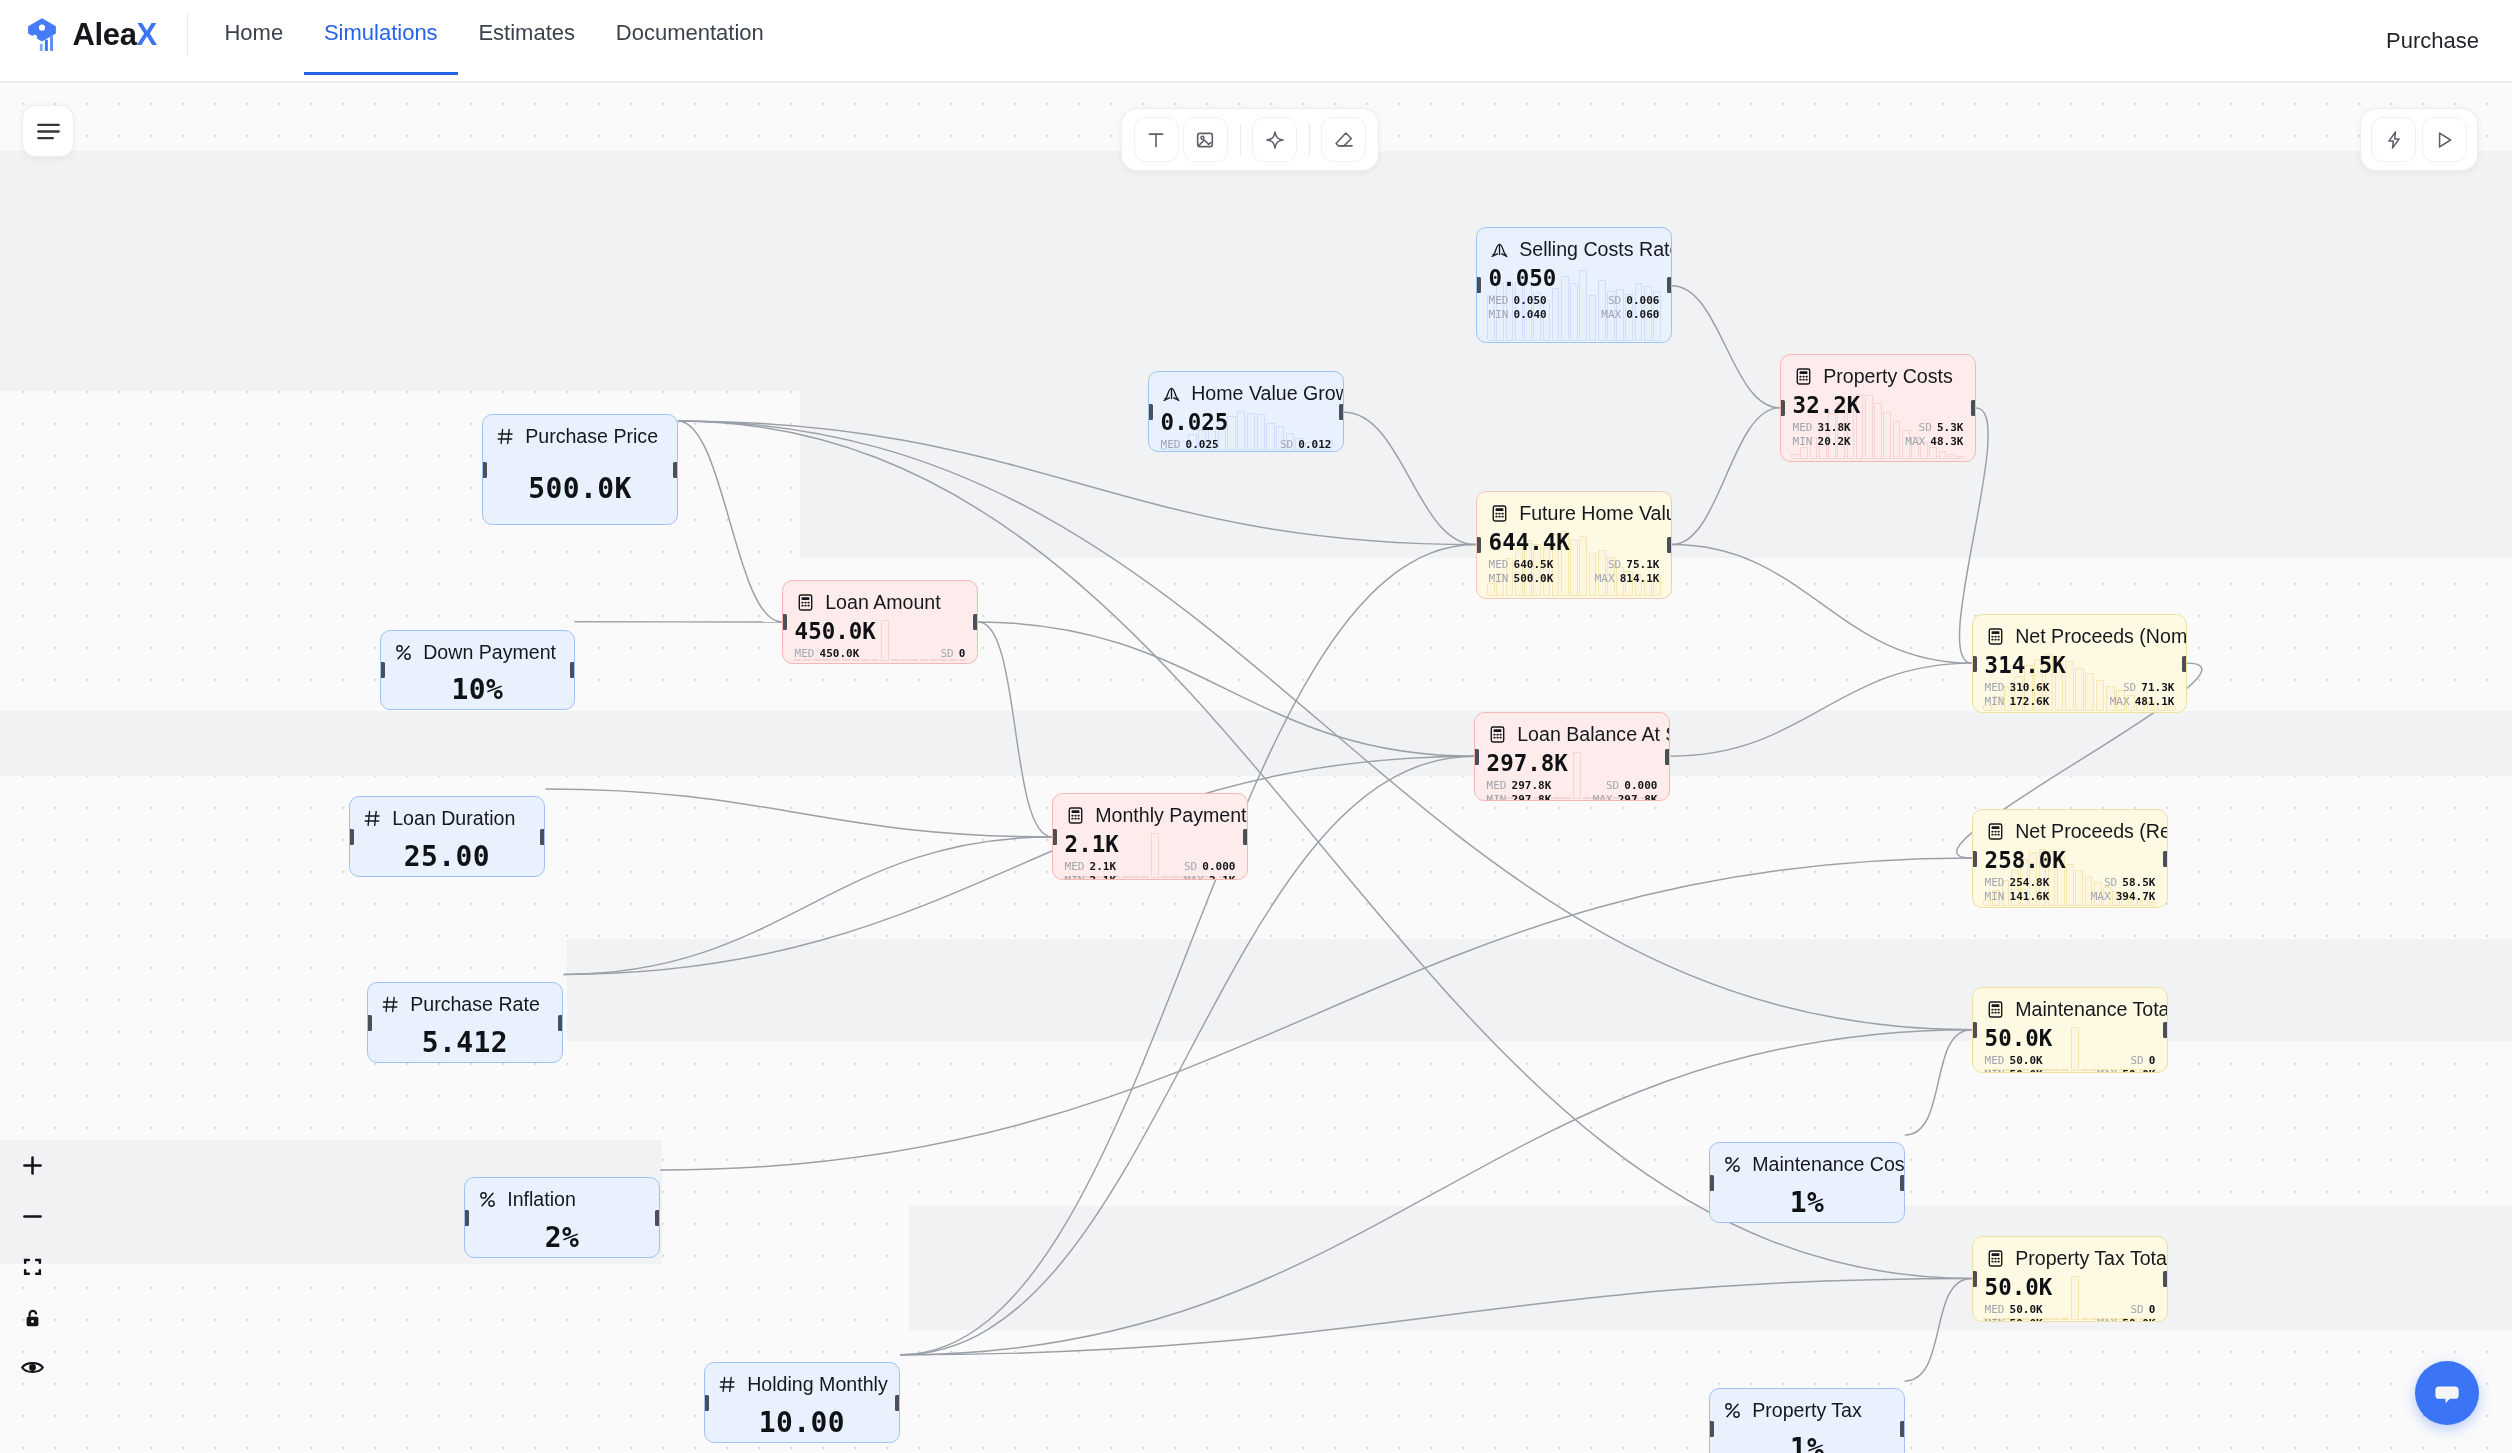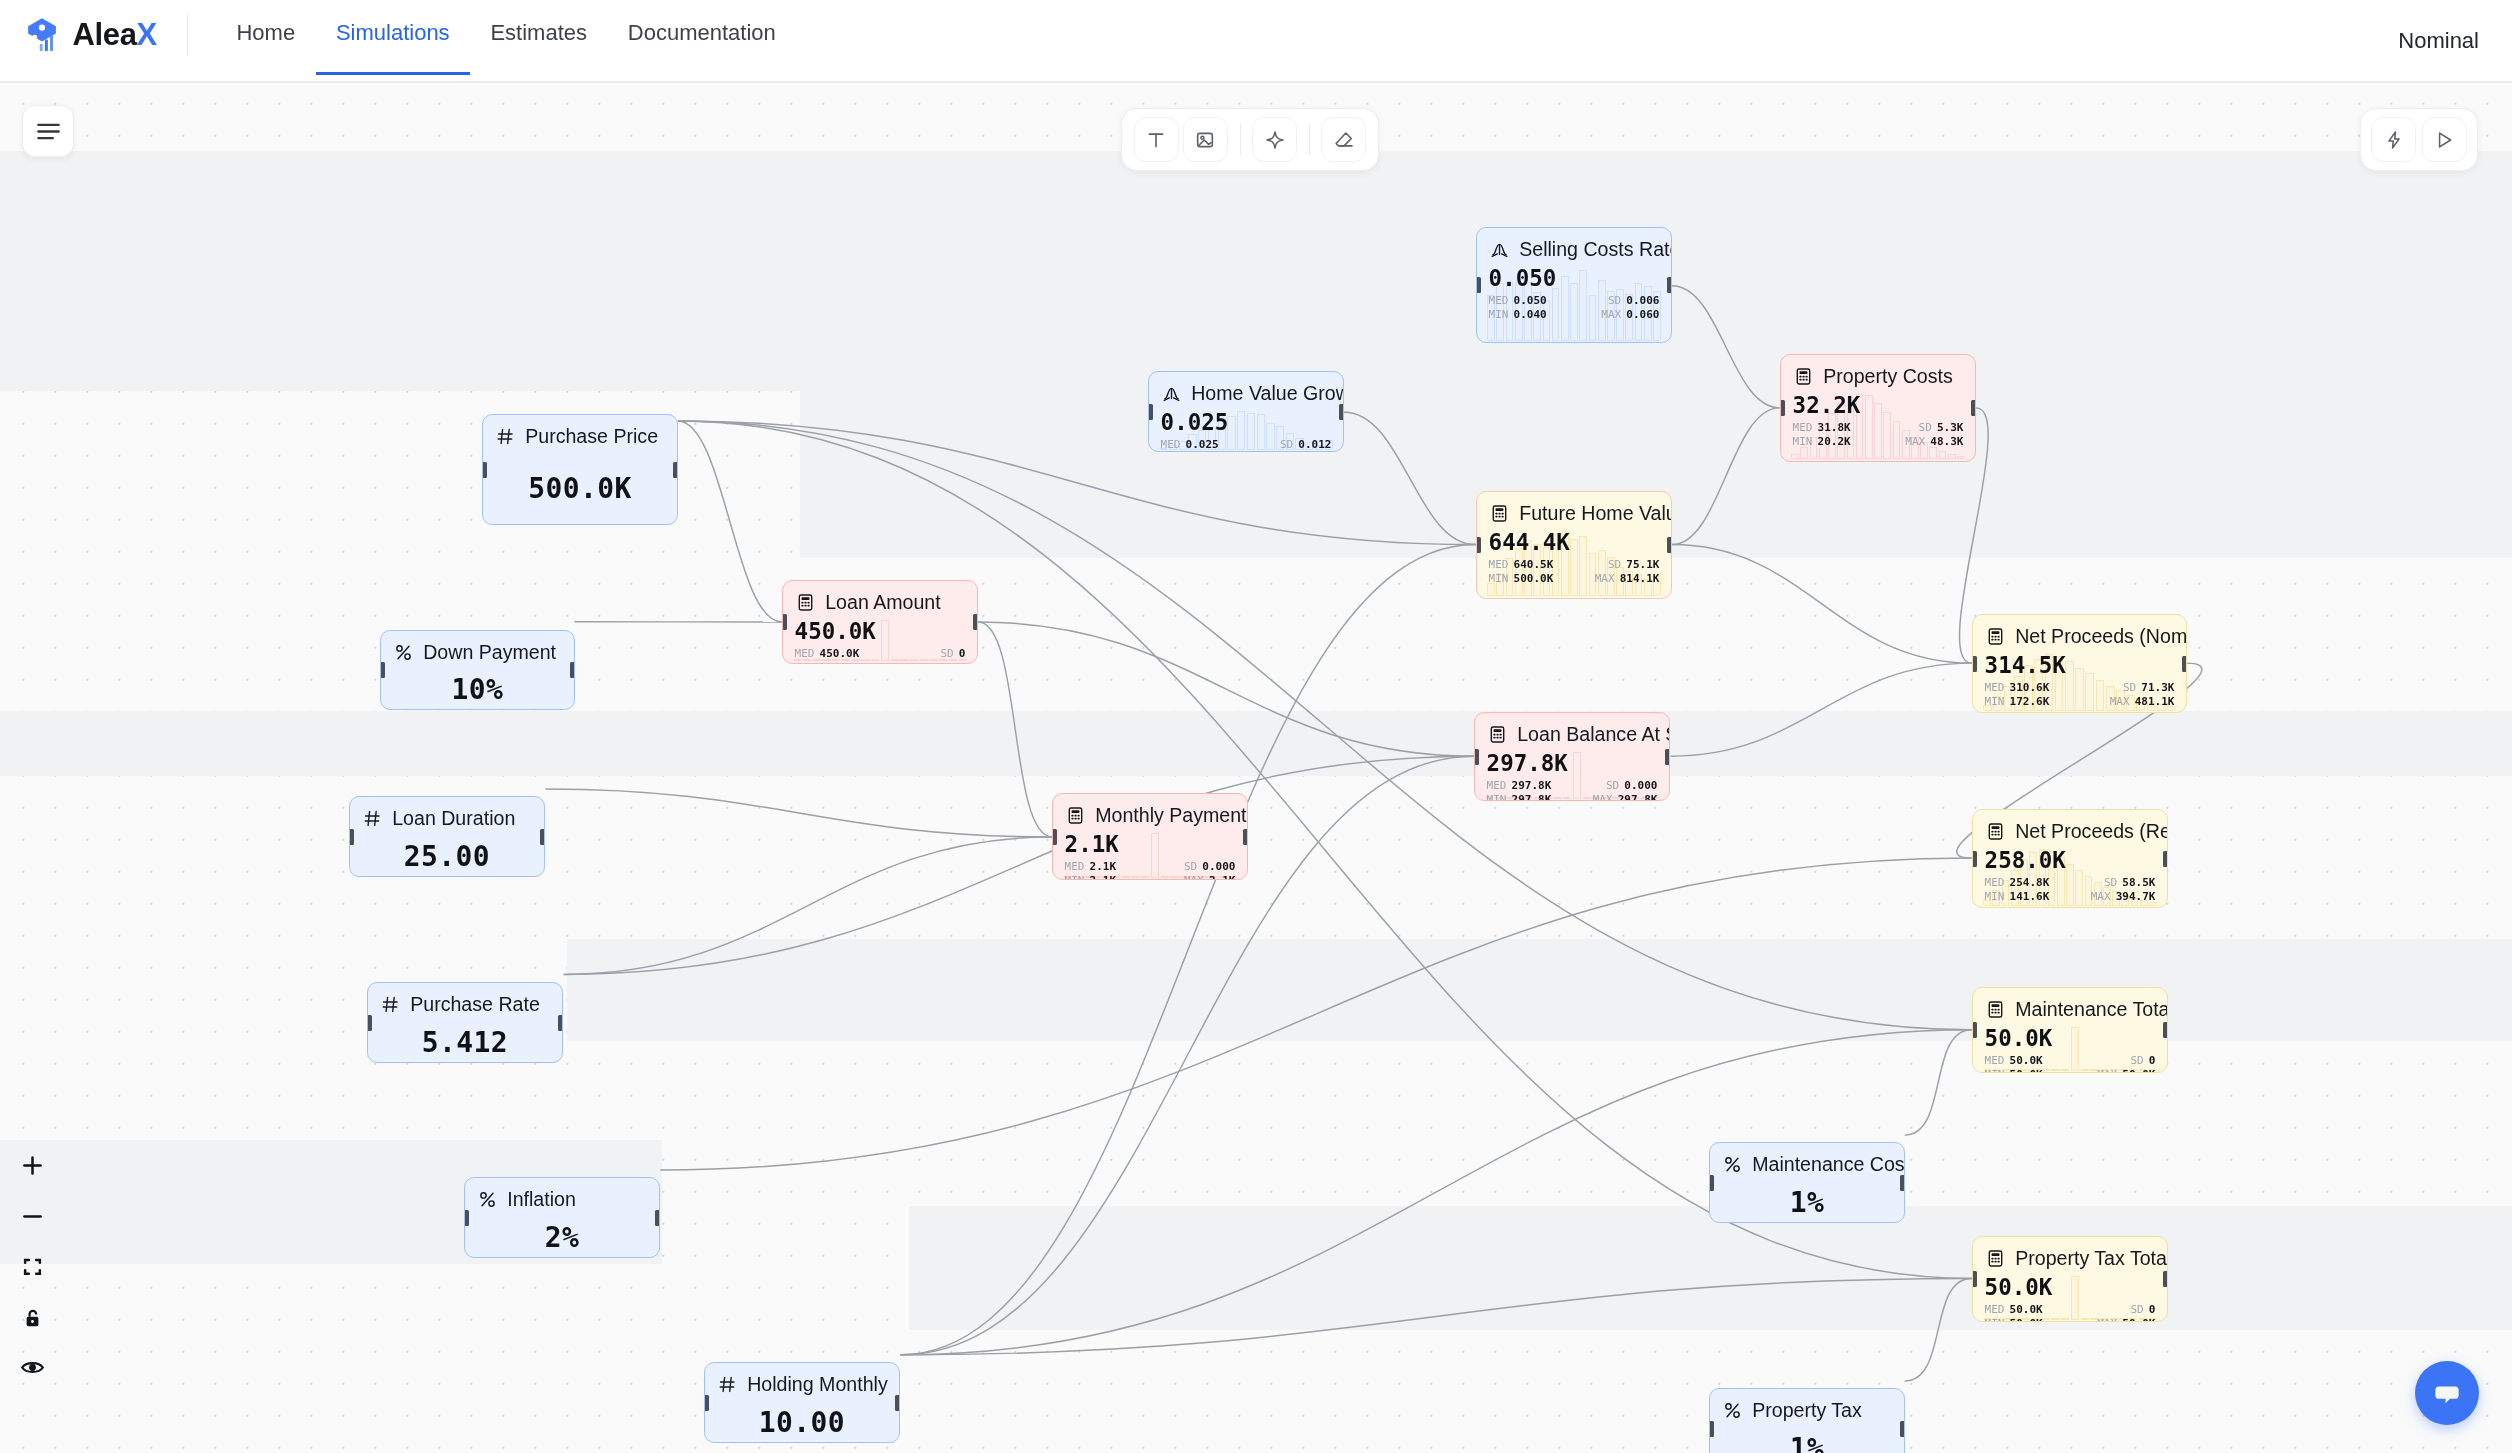--- a/index.html
+++ b/index.html
@@ -8,21 +8,20 @@
     font-family: "Liberation Sans", sans-serif;
     background: #ffffff; overflow: hidden;
   }
   #app { position: relative; width: 2512px; height: 1453px; }
 
   
   .topbar {
     position: absolute; top: 0; left: 0; width: 2512px; height: 69px;
     background: #ffffff; display: flex; align-items: center;
     z-index: 60;
-    gap: 12px;
   }
   .brand { display: flex; align-items: center; gap: 11.6px; padding-left: 23px; }
   .brand-logo { width: 38px; height: 38px; display: block; }
   .brand-text { font-size: 31px; font-weight: 700; color: #15171a; letter-spacing: -0.4px; }
   .brand-text .x { color: #3b74f5; }
   .brand-divider { width: 0.7px; height: 42px; background: #e7e9ee; margin-left: 19px; }
   .nav { display: flex; align-items: center; height: 81px; margin-left: 16px; }
   .nav-item {
     font-size: 22px; color: #3c424c; padding: 0 20.4px; height: 81px;
     display: flex; align-items: center; cursor: pointer;
@@ -172,21 +171,21 @@
       </svg>
       <div class="brand-text"><span>Alea</span><span class="x">X</span></div>
       <div class="brand-divider"></div>
     </div>
     <div class="nav">
       <div class="nav-item">Home</div>
       <div class="nav-item active">Simulations</div>
       <div class="nav-item">Estimates</div>
       <div class="nav-item">Documentation</div>
     </div>
-    <div class="account">Nominal</div>
+    <div class="account">Purchase</div>
   </div>
   <div class="topbar-underline"></div>
 
   <div class="canvas">
 
     <div class="band" style="left:0;top:69px;width:2512px;height:240px;"></div>
     <div class="band" style="left:800px;top:309px;width:1712px;height:167px;"></div>
     <div class="band" style="left:0;top:629px;width:2512px;height:65px;"></div>
     <div class="band" style="left:567px;top:857px;width:1945px;height:102px;"></div>
     <div class="band" style="left:0;top:1058px;width:662px;height:124px;"></div>

